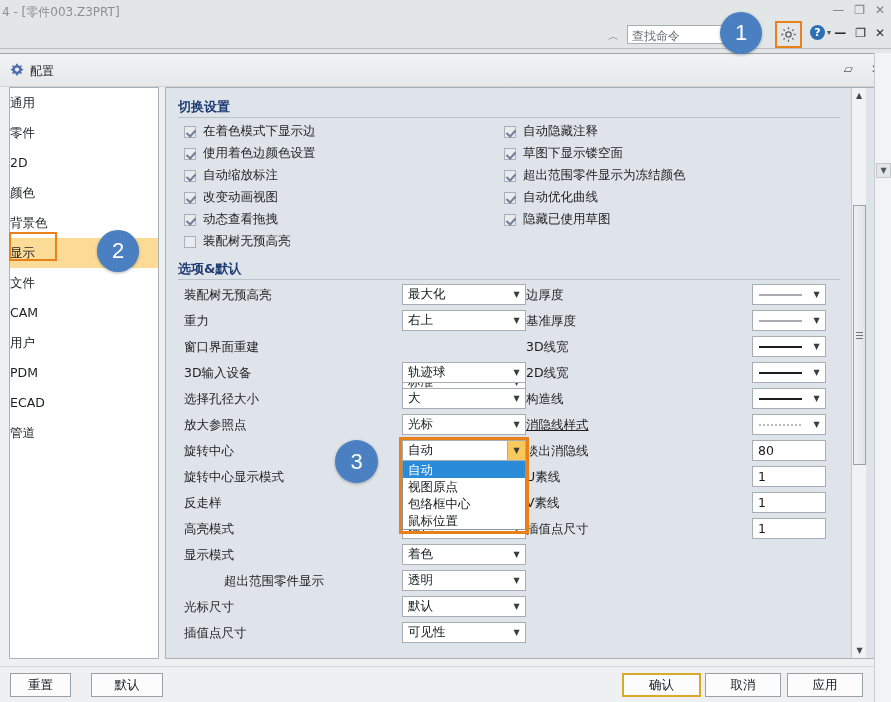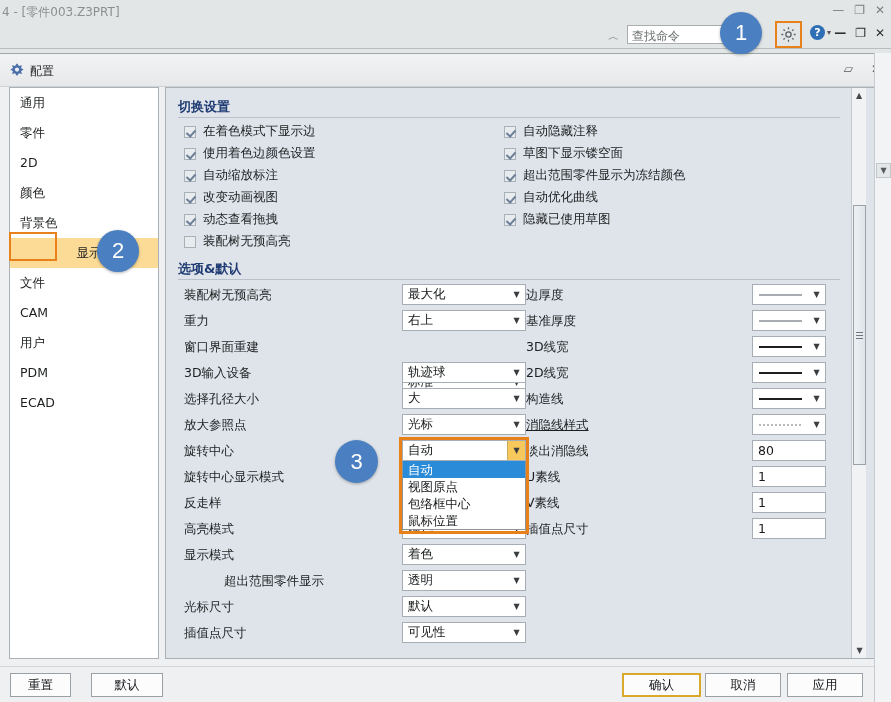--- a/index.html
+++ b/index.html
@@ -110,25 +110,24 @@
   
   .sidebar {
     position: absolute; left: 9px; top: 1px;
     width: 150px; height: 572px;
     background: #fff; border: 1px solid #a9b0b6;
     box-sizing: border-box;
     overflow: hidden;
   }
   .side-item {
     height: 30px; line-height: 30px;
-    padding-left: 10px;
     font-size: 12.5px; color: #1c1e1f;
     white-space: nowrap;
   }
-  .side-item.selected { background: #fbdb96; text-align: center; }
+  .side-item.selected { background: #fbdb96; }
   .side-annot {
     position: absolute; left: 9px; top: 146px;
     width: 48px; height: 29px;
     border: 2px solid #e8811a;
     box-sizing: border-box; pointer-events: none;
   }
 
   
   .content-outer {
     position: absolute; left: 165px; top: 1px;
@@ -333,20 +332,21 @@
         <div class="side-item"><span>零件</span></div>
         <div class="side-item"><span>2D</span></div>
         <div class="side-item"><span>颜色</span></div>
         <div class="side-item"><span>背景色</span></div>
         <div class="side-item selected"><span>显示</span></div>
         <div class="side-item"><span>文件</span></div>
         <div class="side-item"><span>CAM</span></div>
         <div class="side-item"><span>用户</span></div>
         <div class="side-item"><span>PDM</span></div>
         <div class="side-item"><span>ECAD</span></div>
+        <div class="side-item"><span>管道</span></div>
       </div>
       <div class="side-annot"></div>
 
       <div class="content-outer">
         <div class="content">
 
           <div class="section-title" style="left:12px; top:10px;">切换设置</div>
           <div class="section-rule" style="left:12px; top:29px; width:662px;"></div>
 
           <div class="chk-row" style="left:18px; top:35px;">

